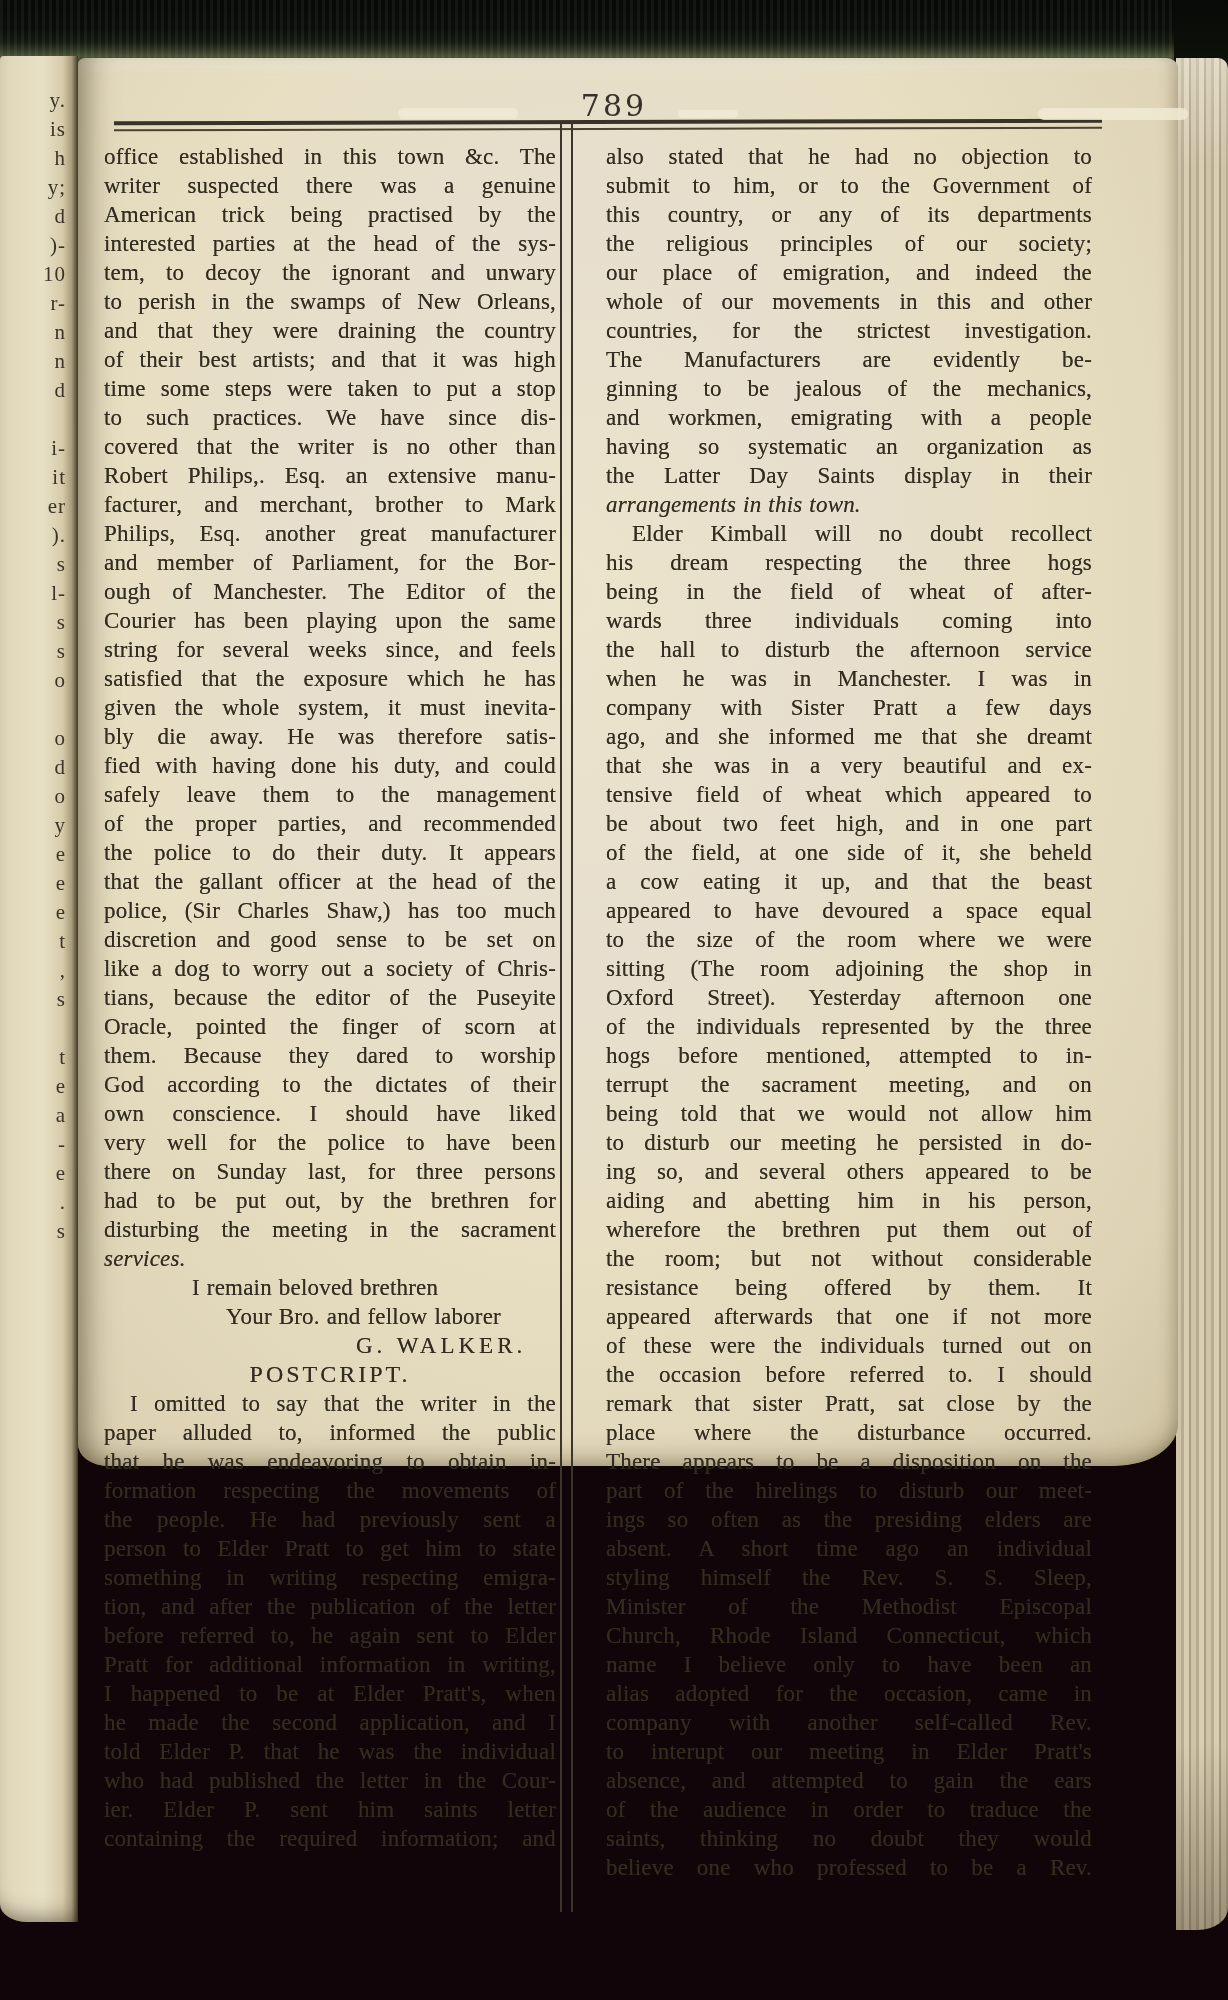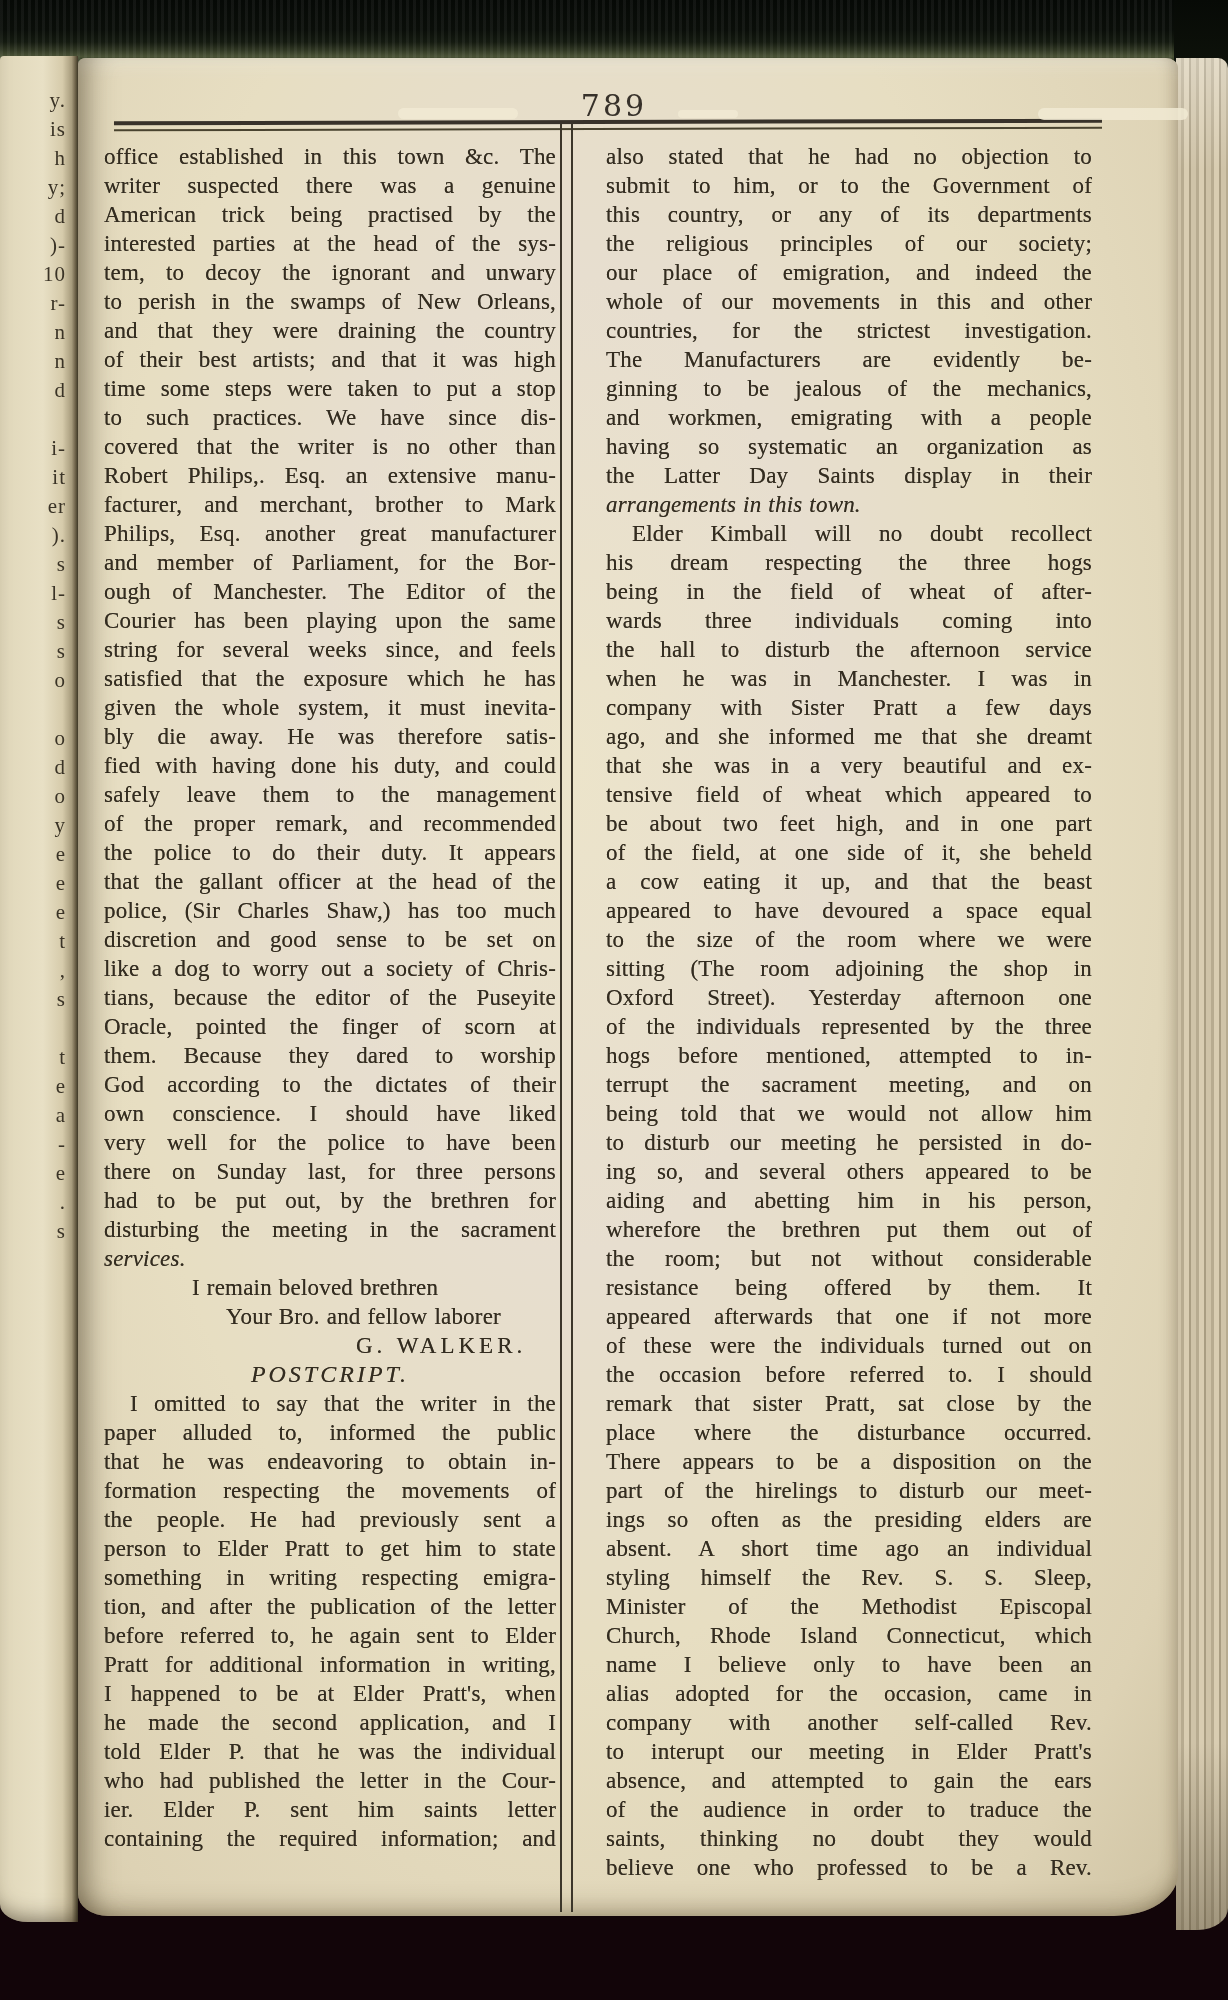--- a/index.html
+++ b/index.html
@@ -38,21 +38,21 @@
   
   .fore-edge{
     position:absolute;left:1176px;top:58px;width:52px;height:1872px;z-index:2;
     background:
       linear-gradient(180deg, rgba(255,255,252,.30) 0%, rgba(255,255,252,0) 6%, rgba(55,45,25,0) 90%, rgba(55,45,25,.35) 100%),
       repeating-linear-gradient(90deg,#cfc3a8 0 5px,#b7ab90 5px 8px,#d9cdb2 8px 13px,#a99d82 13px 15px);
     border-radius:0 10px 30px 0 / 0 10px 22px 0;
   }
   
   .page{
-    position:absolute;left:78px;top:58px;width:1100px;height:1858px;z-index:4;
+    position:absolute;left:78px;top:58px;width:1100px;height:1408px;z-index:4;
     background:radial-gradient(ellipse at 45% 38%, #ece4ca 0%, #e7decf 30%, #e7dec2 55%, #ddd2b4 85%, #cfc3a3 100%);
     border-radius:8px 12px 64px 30px / 6px 10px 42px 22px;
     box-shadow:
       inset 26px 0 30px -18px rgba(70,58,36,.55),
       inset -12px 0 18px -12px rgba(80,65,40,.45),
       inset 0 16px 18px -12px rgba(255,255,248,.55),
       inset 0 -20px 28px -16px rgba(90,75,45,.45);
     color:#332c20;
   }
   .chalk{position:absolute;background:#f1ead3;border-radius:6px;opacity:.85;z-index:5;}
@@ -89,21 +89,21 @@
   .column .line{
     height:29px;min-height:29px;overflow:hidden;
     text-align:justify;text-align-last:justify;
     word-spacing:1px;
   }
   .column .line.pl{text-align:center;text-align-last:left;font-style:italic;}
   .column .line.fi{text-indent:26px;}
   .column .line.ind-a{padding-left:88px;text-align:left;text-align-last:left;}
   .column .line.ind-b{padding-left:122px;text-align:left;text-align-last:left;}
   .column .line.sig{padding-left:252px;letter-spacing:4px;text-align:left;text-align-last:left;}
-  .column .line.hdg{text-align:left;text-align-last:center;letter-spacing:3px;font-size:24px;font-style:italic;}
+  .column .line.hdg{text-align:left;text-align-last:center;letter-spacing:3px;font-size:24px;}
 </style>
 </head>
 <body>
 
 <div class="cover-band"></div>
 <div class="cover-corner"></div>
 
 <div class="facing-page">
   <div class="fragments">
       <div class="line">y.</div>
@@ -180,21 +180,21 @@
       <div class="line">Philips, Esq. another great manufacturer</div>
       <div class="line">and member of Parliament, for the Bor-</div>
       <div class="line">ough of Manchester.  The Editor of the</div>
       <div class="line">Courier has been playing upon the same</div>
       <div class="line">string for several weeks since, and feels</div>
       <div class="line">satisfied that the exposure which he has</div>
       <div class="line">given the whole system, it must inevita-</div>
       <div class="line">bly die away.  He was therefore satis-</div>
       <div class="line">fied with having done his duty, and could</div>
       <div class="line">safely leave them to the management</div>
-      <div class="line">of the proper remark, and recommended</div>
+      <div class="line">of the proper parties, and recommended</div>
       <div class="line">the police to do their duty.  It appears</div>
       <div class="line">that the gallant officer at the head of the</div>
       <div class="line">police, (Sir Charles Shaw,) has too much</div>
       <div class="line">discretion and good sense to be set on</div>
       <div class="line">like a dog to worry out a society of Chris-</div>
       <div class="line">tians, because the editor of the Puseyite</div>
       <div class="line">Oracle, pointed the finger of scorn at</div>
       <div class="line">them.  Because they dared to worship</div>
       <div class="line">God according to the dictates of their</div>
       <div class="line">own conscience.  I should have liked</div>

